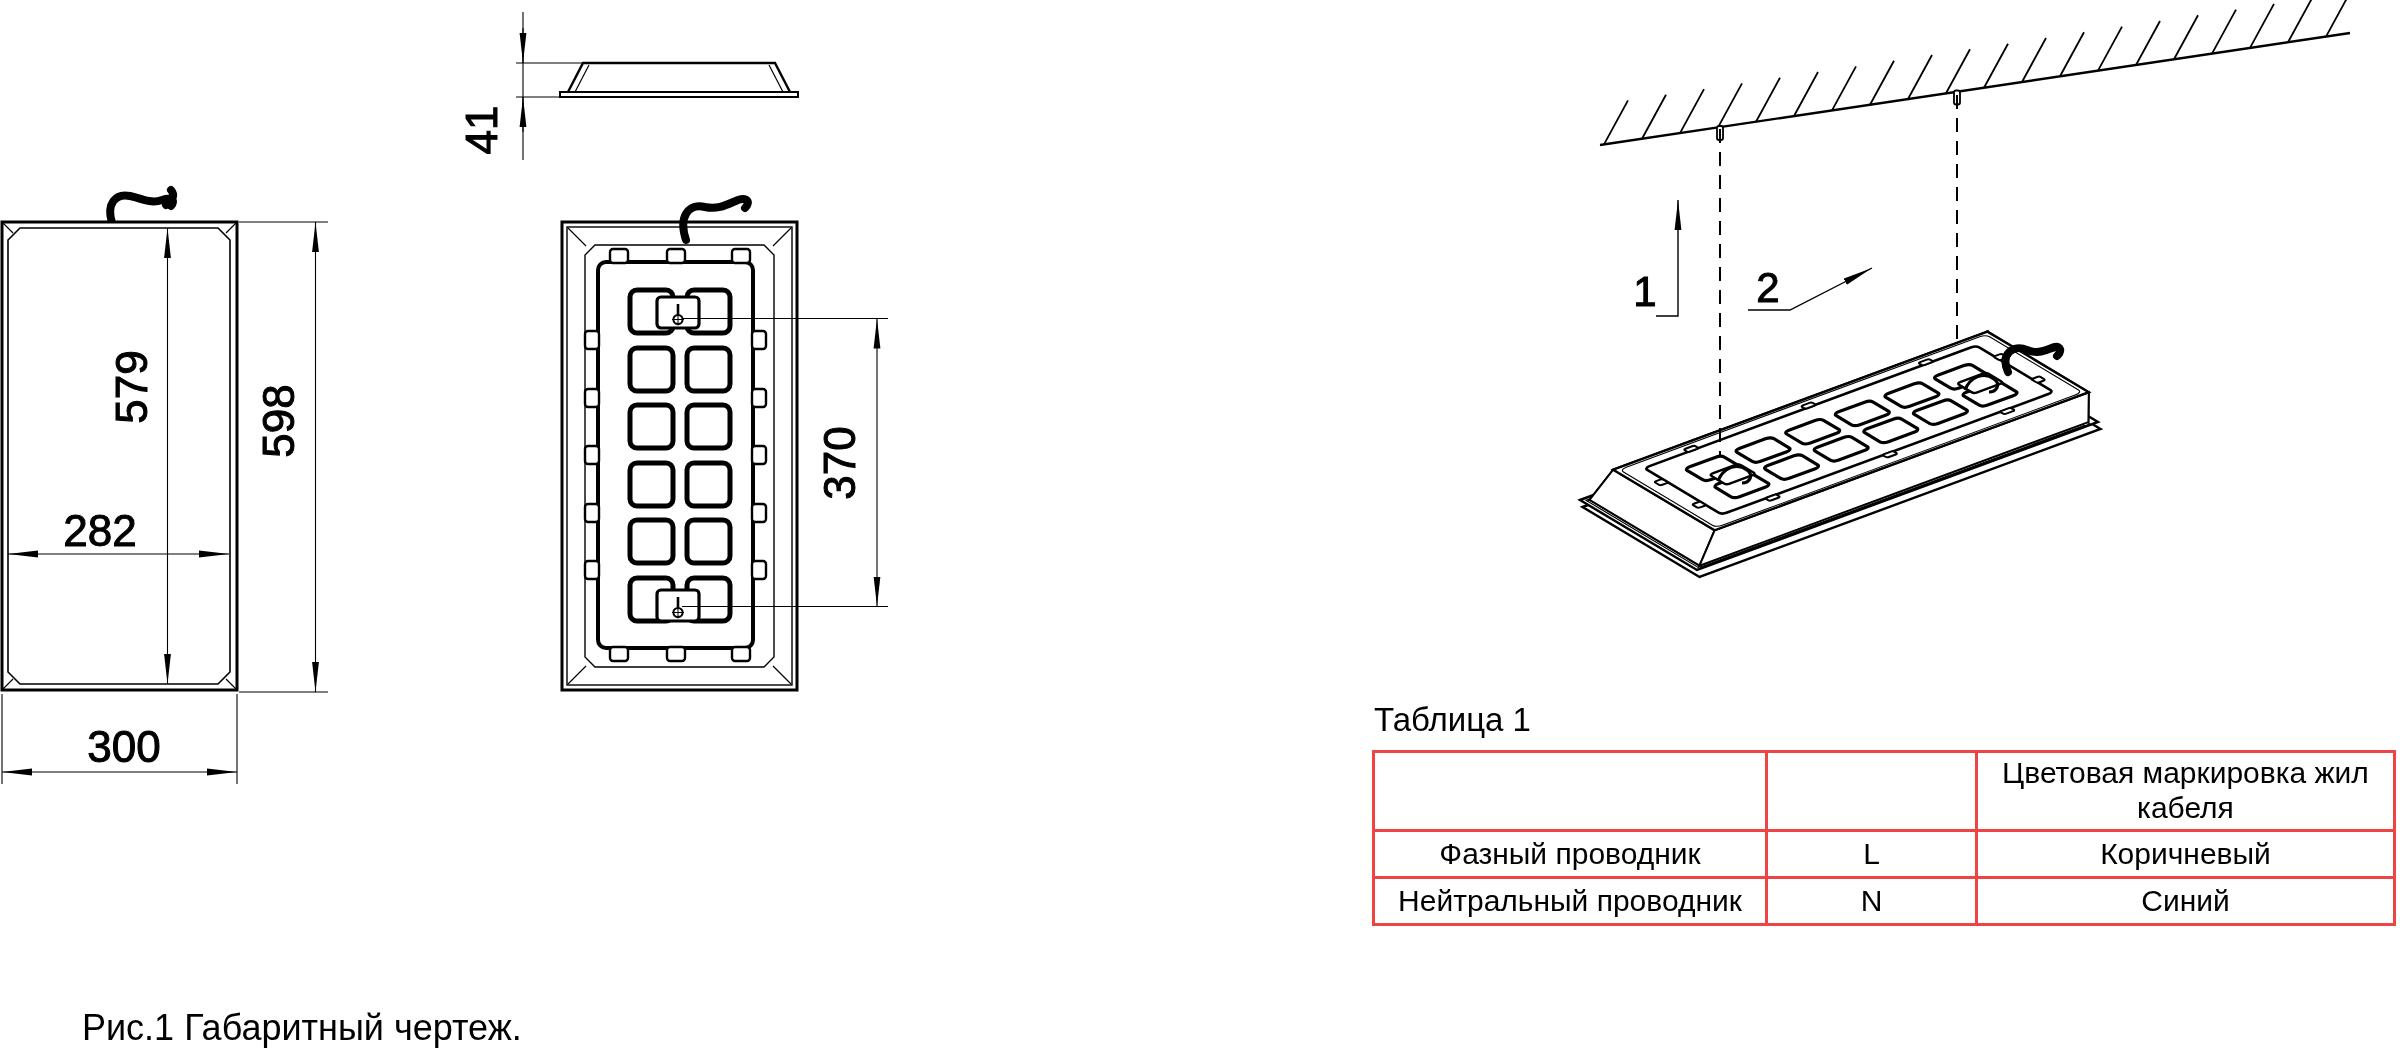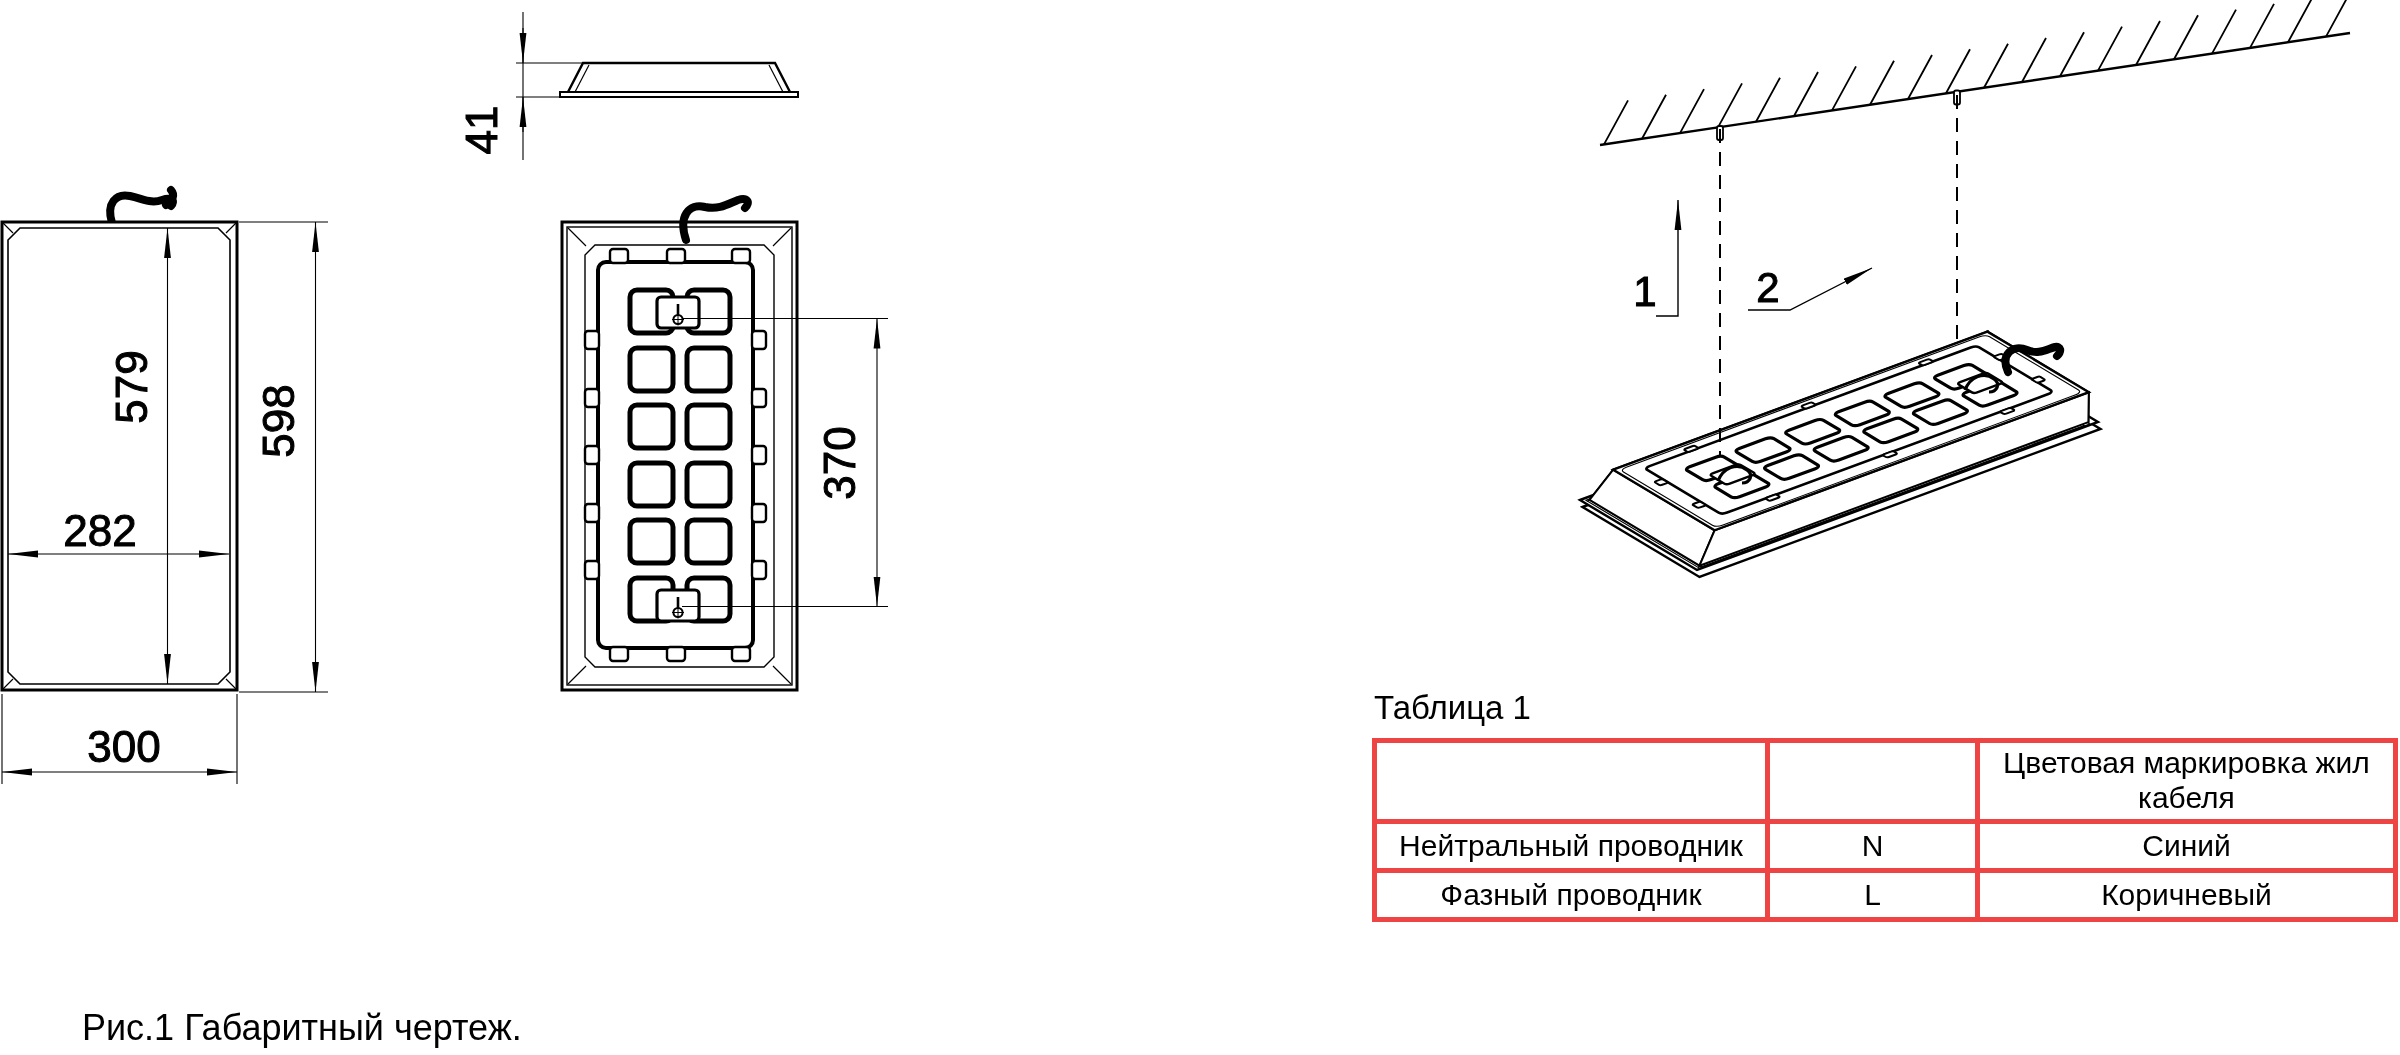--- a/index.html
+++ b/index.html
@@ -3,23 +3,23 @@
 <meta charset="utf-8">
 <style>
   html,body{margin:0;padding:0;background:#ffffff;}
   .canvas{position:relative;width:2400px;height:1055px;background:#ffffff;
           font-family:"Liberation Sans",sans-serif;color:#000;overflow:hidden;}
   .drawing-svg{position:absolute;left:0;top:0;}
   .dim-text{font-family:"Liberation Sans",sans-serif;font-size:44px;fill:#000;}
   .callout-text{font-family:"Liberation Sans",sans-serif;font-size:42px;fill:#000;}
   
   .table-block{position:absolute;left:1372px;top:685px;width:1021px;}
-  .table-title{font-size:33px;margin:4px 0 11px 2px;}
+  .table-title{font-size:33px;margin:16px 0 11px 2px;}
   table.wires{border-collapse:collapse;table-layout:fixed;width:1021px;}
-  table.wires td{border:5px solid #ef4444;text-align:center;vertical-align:middle;
+  table.wires td{border:3px solid #ef4444;text-align:center;vertical-align:middle;
                  font-size:30px;line-height:1.16;padding:2px 6px;overflow:hidden;}
   table.wires tr.hdr td{height:72px;}
   table.wires tr.row td{height:40px;}
   .cap{position:absolute;font-size:36px;white-space:nowrap;}
   .cap1{left:82px;top:1007px;text-align:center;}
   .cap2{left:1638px;top:1007px;}
 </style>
 </head>
 <body>
 
@@ -247,28 +247,28 @@
           <col style="width:210px">
           <col style="width:418px">
         </colgroup>
     <tbody>
           <tr class="hdr">
       <td></td>
       <td></td>
       <td>Цветовая маркировка жил кабеля</td>
     </tr>
     <tr class="row">
+      <td>Фазный проводник</td>
+      <td>L</td>
+      <td>Коричневый</td>
+    </tr>
+    <tr class="row">
       <td>Нейтральный проводник</td>
       <td>N</td>
       <td>Синий</td>
     </tr>
-    <tr class="row">
-      <td>Фазный проводник</td>
-      <td>L</td>
-      <td>Коричневый</td>
-    </tr>
   </tbody>
       </table>
 </div>
 
 <div class="cap cap1">Рис.1 Габаритный чертеж.</div>
 
 </div>
 
 </body></html>

